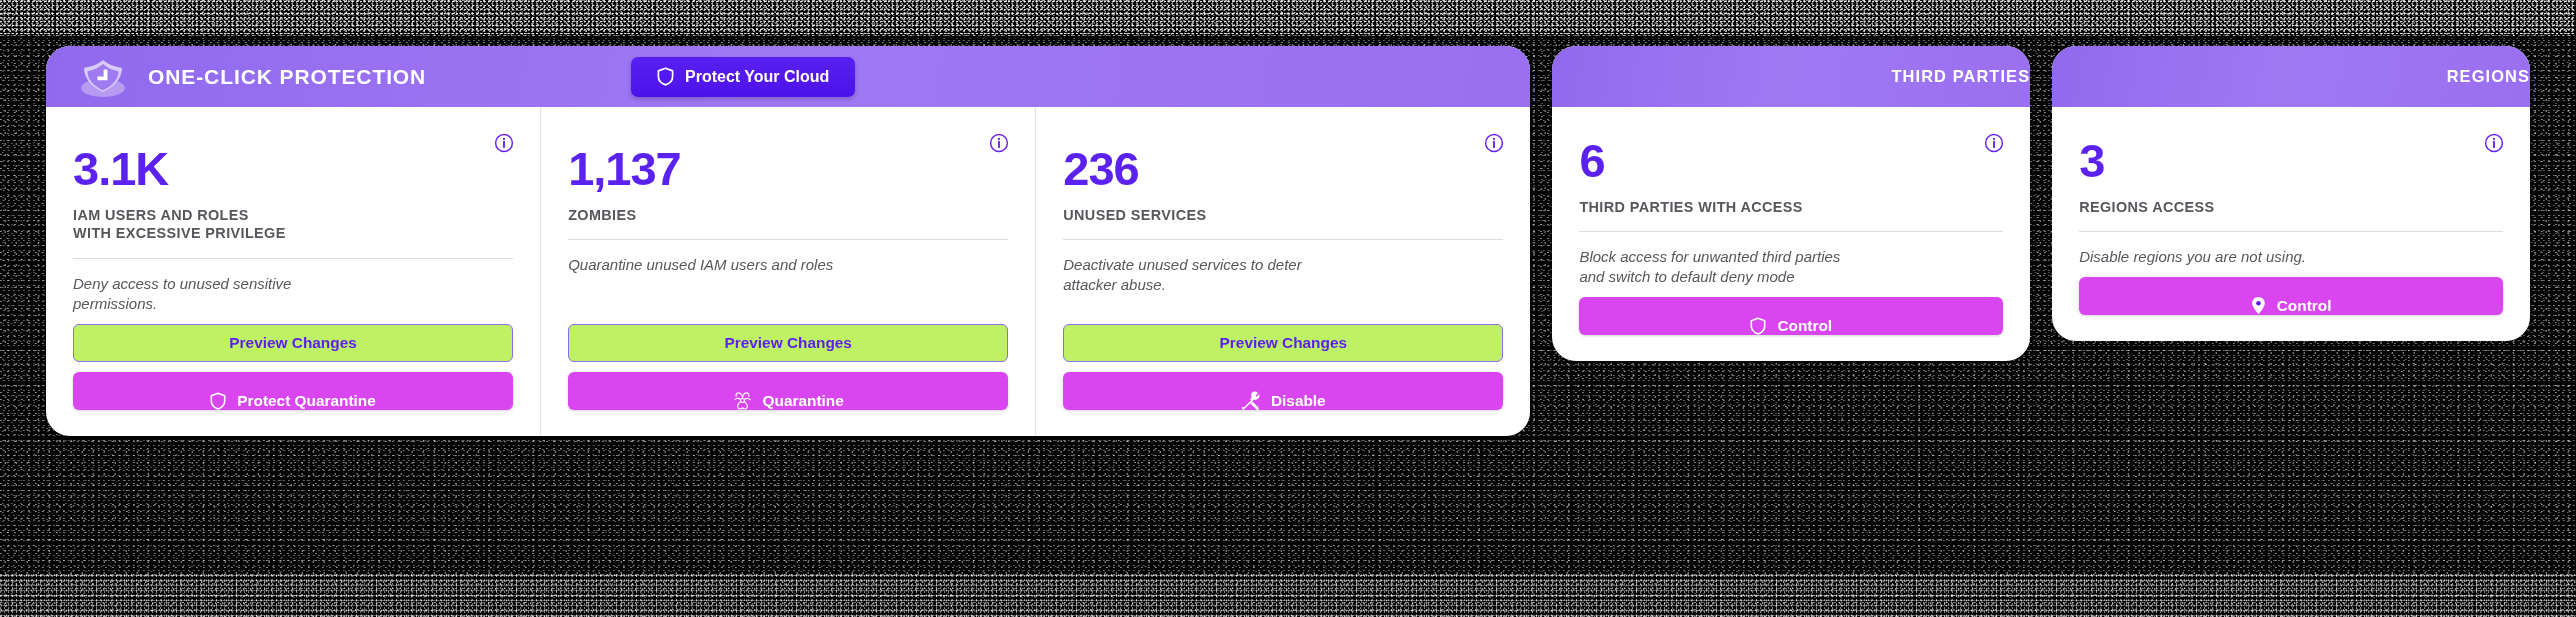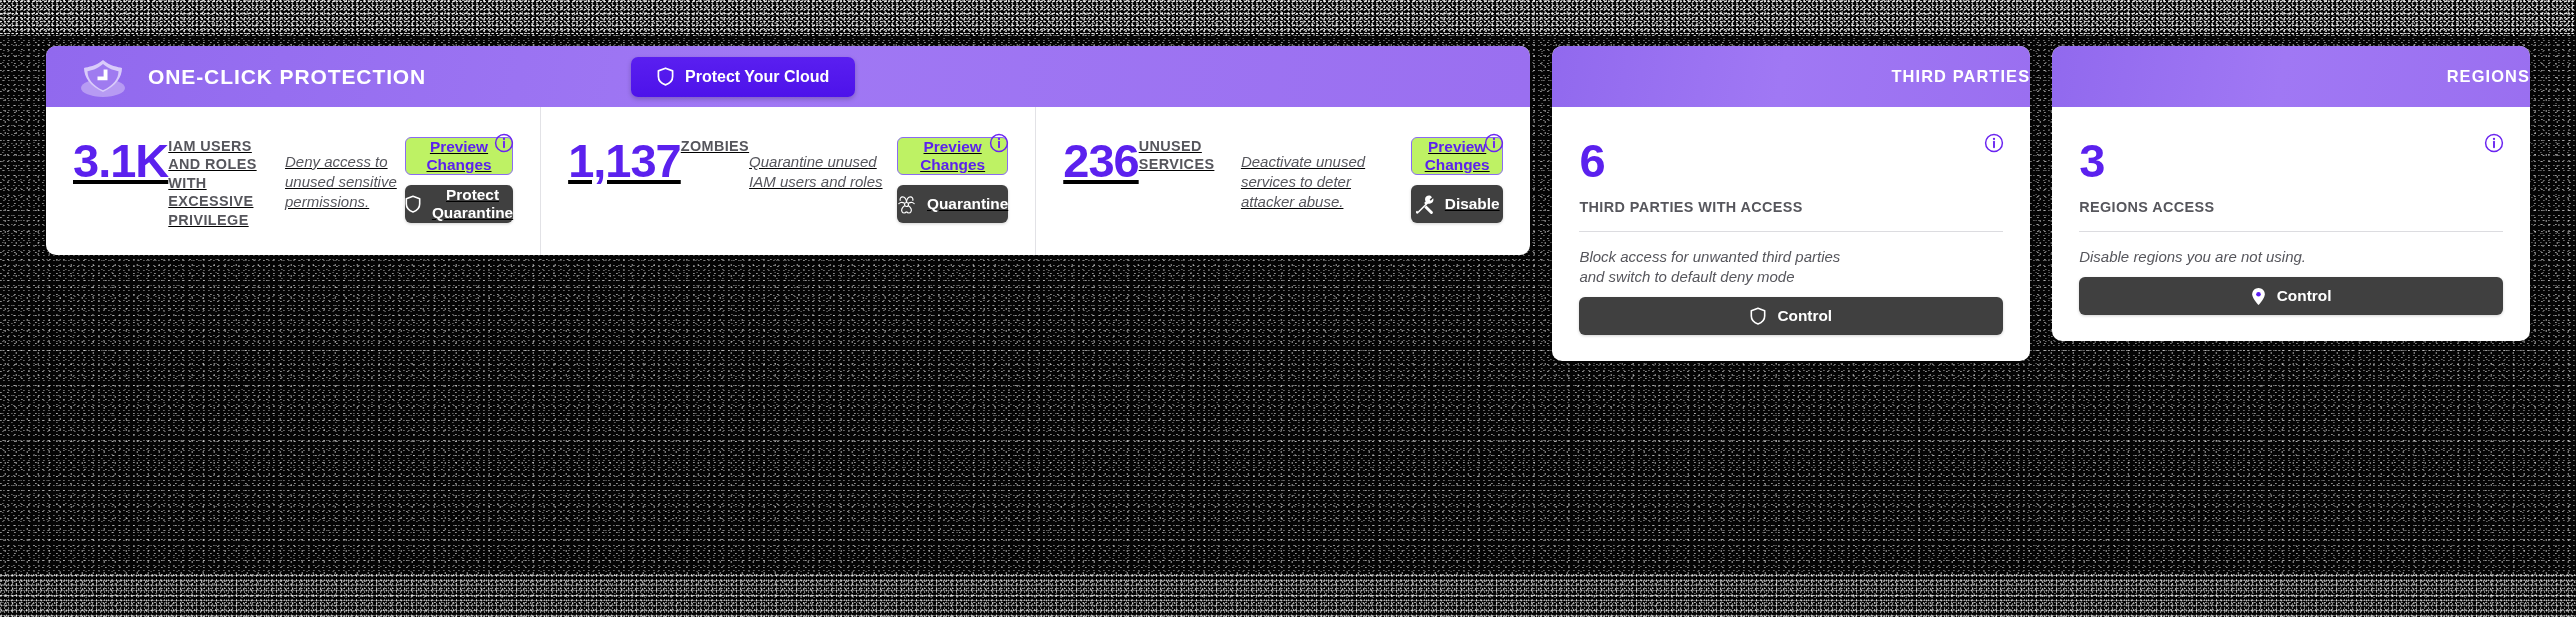--- a/index.html
+++ b/index.html
@@ -57,21 +57,21 @@
     display: flex;
     align-items: flex-start;
     gap: 22px;
     padding: 46px 46px 0 46px;
     height: 100%;
   }
 
   
   .card {
     background: #ffffff;
-    border-radius: 10px;
+    border-radius: 24px;
     overflow: hidden;
     display: flex;
     flex-direction: column;
     box-shadow: 0 2px 10px rgba(0,0,0,0.35);
   }
   .card-header {
     background: linear-gradient(100deg, #9169ee 0%, #a078f4 48%, #9a6ff0 100%);
     height: 61px;
     display: flex;
     align-items: center;
@@ -125,25 +125,24 @@
     margin-right: 97px;
   }
 
   #one-click-body {
     display: flex;
     flex: 1;
     padding: 0;
   }
   .metric-col {
     flex: 1;
-    padding: 30px 27px 26px 27px;
-    display: flex;
-    flex-direction: row;
+    padding: 38px 27px 26px 27px;
+    display: flex;
+    flex-direction: column;
     position: relative;
-    text-decoration: underline;
   }
   .metric-col + .metric-col { border-left: 1px solid #e2e2e6; }
 
   
   .side-card { width: 478px; }
   .side-card .card-header { justify-content: flex-end; }
   .side-card-title {
     color: #ffffff;
     font-size: 16.4px;
     font-weight: bold;
@@ -211,24 +210,25 @@
     font-weight: bold;
     cursor: pointer;
     width: 100%;
   }
   .btn-outline {
     background: #bef264;
     color: #5b21ee;
     border: 1.5px solid #8a6bf2;
   }
   .btn-solid {
-    background: #404040;
+    background: #d946ef;
     color: #ffffff;
     border: none;
     box-shadow: 0 1px 3px rgba(0,0,0,0.18);
+    align-items: flex-end;
   }
   .btn-stack > .btn + .btn { margin-top: 10px; }
 
   .icon-svg { display: block; flex-shrink: 0; }
 </style>
 </head>
 <body>
 
 <div id="noise-backdrop"></div>
 <div id="noise-top"></div>

